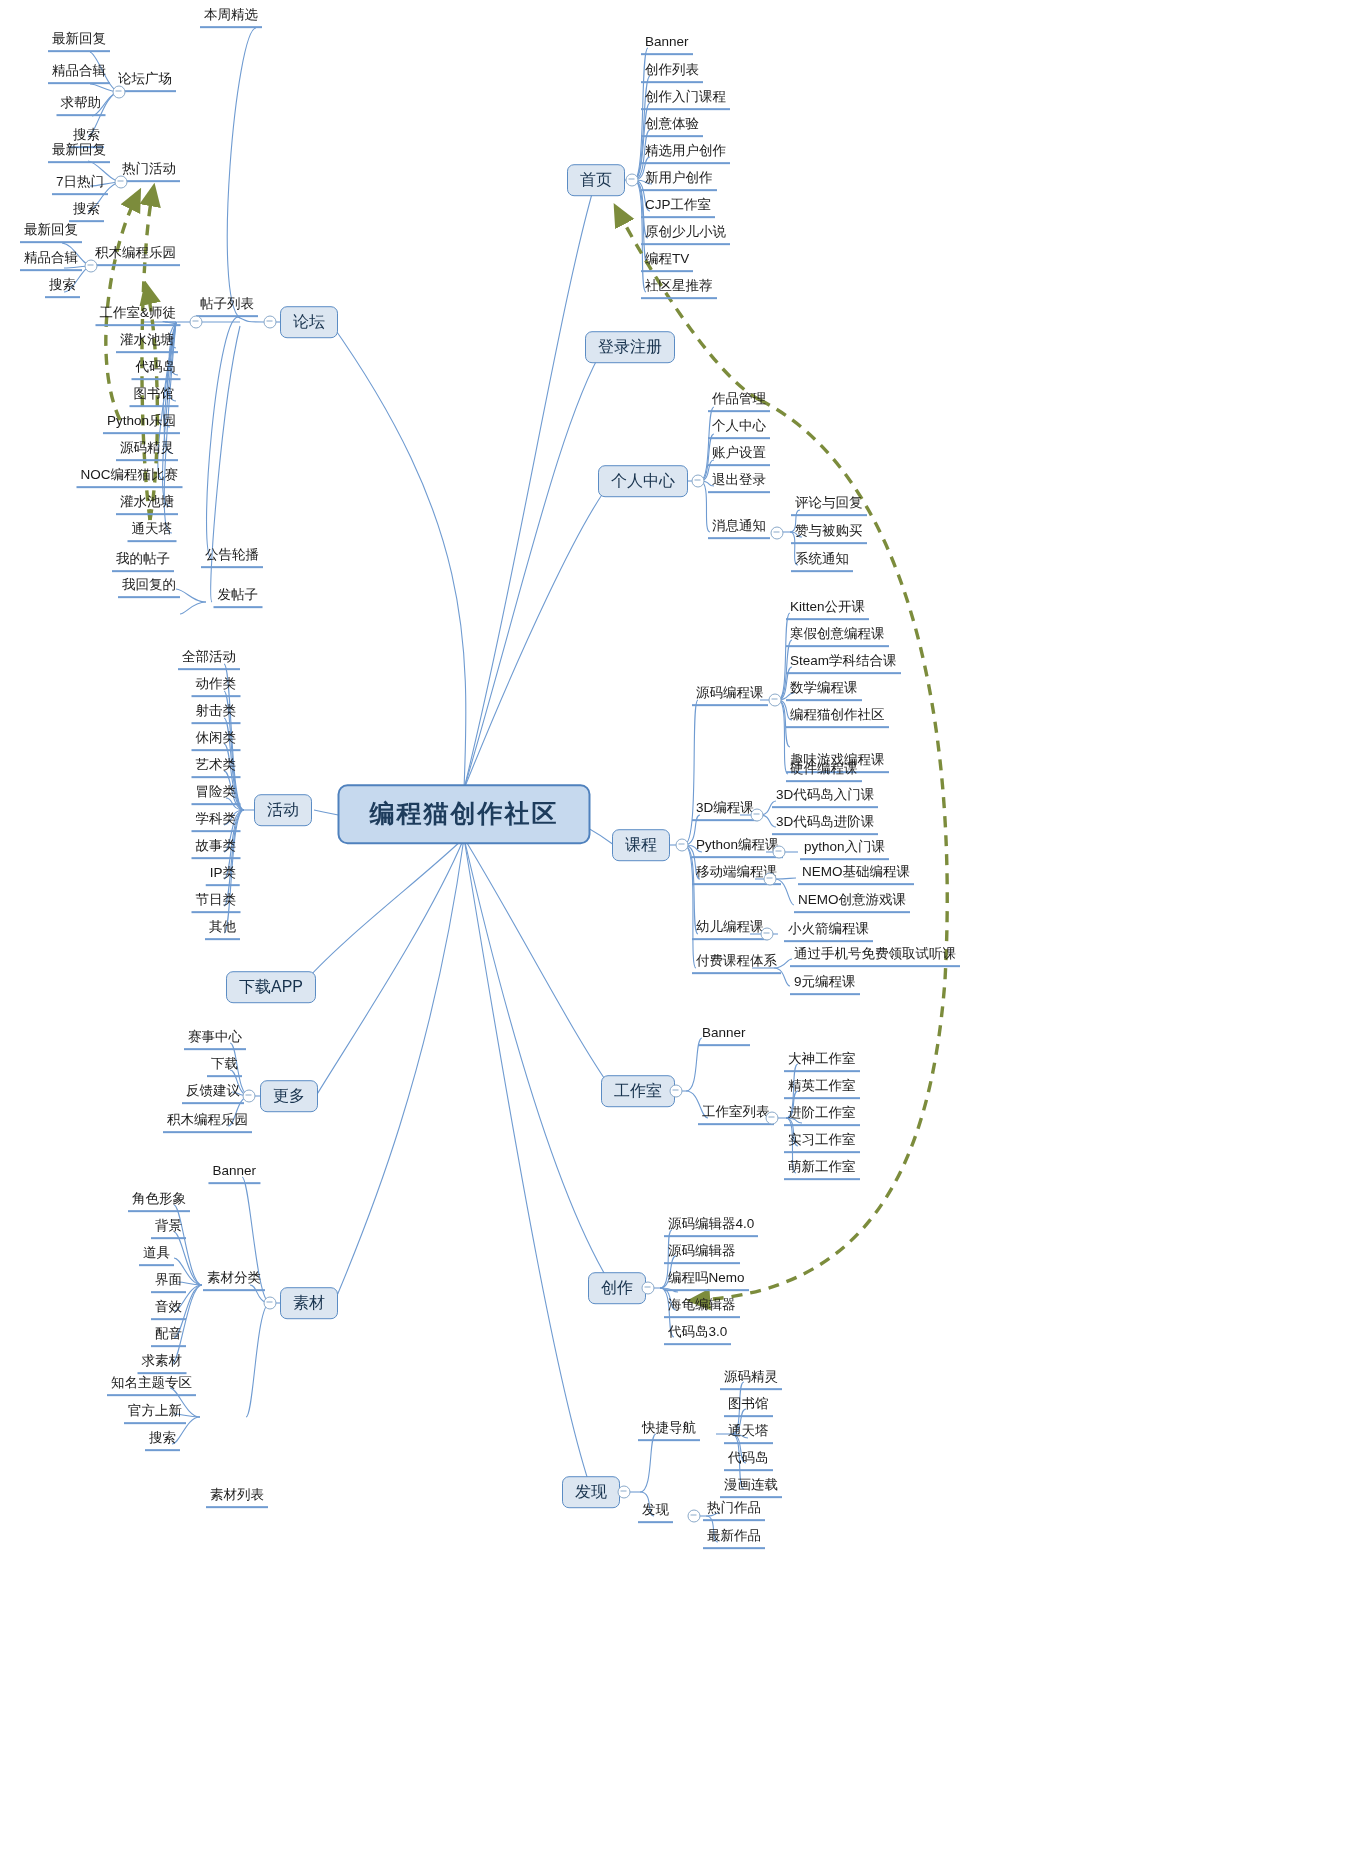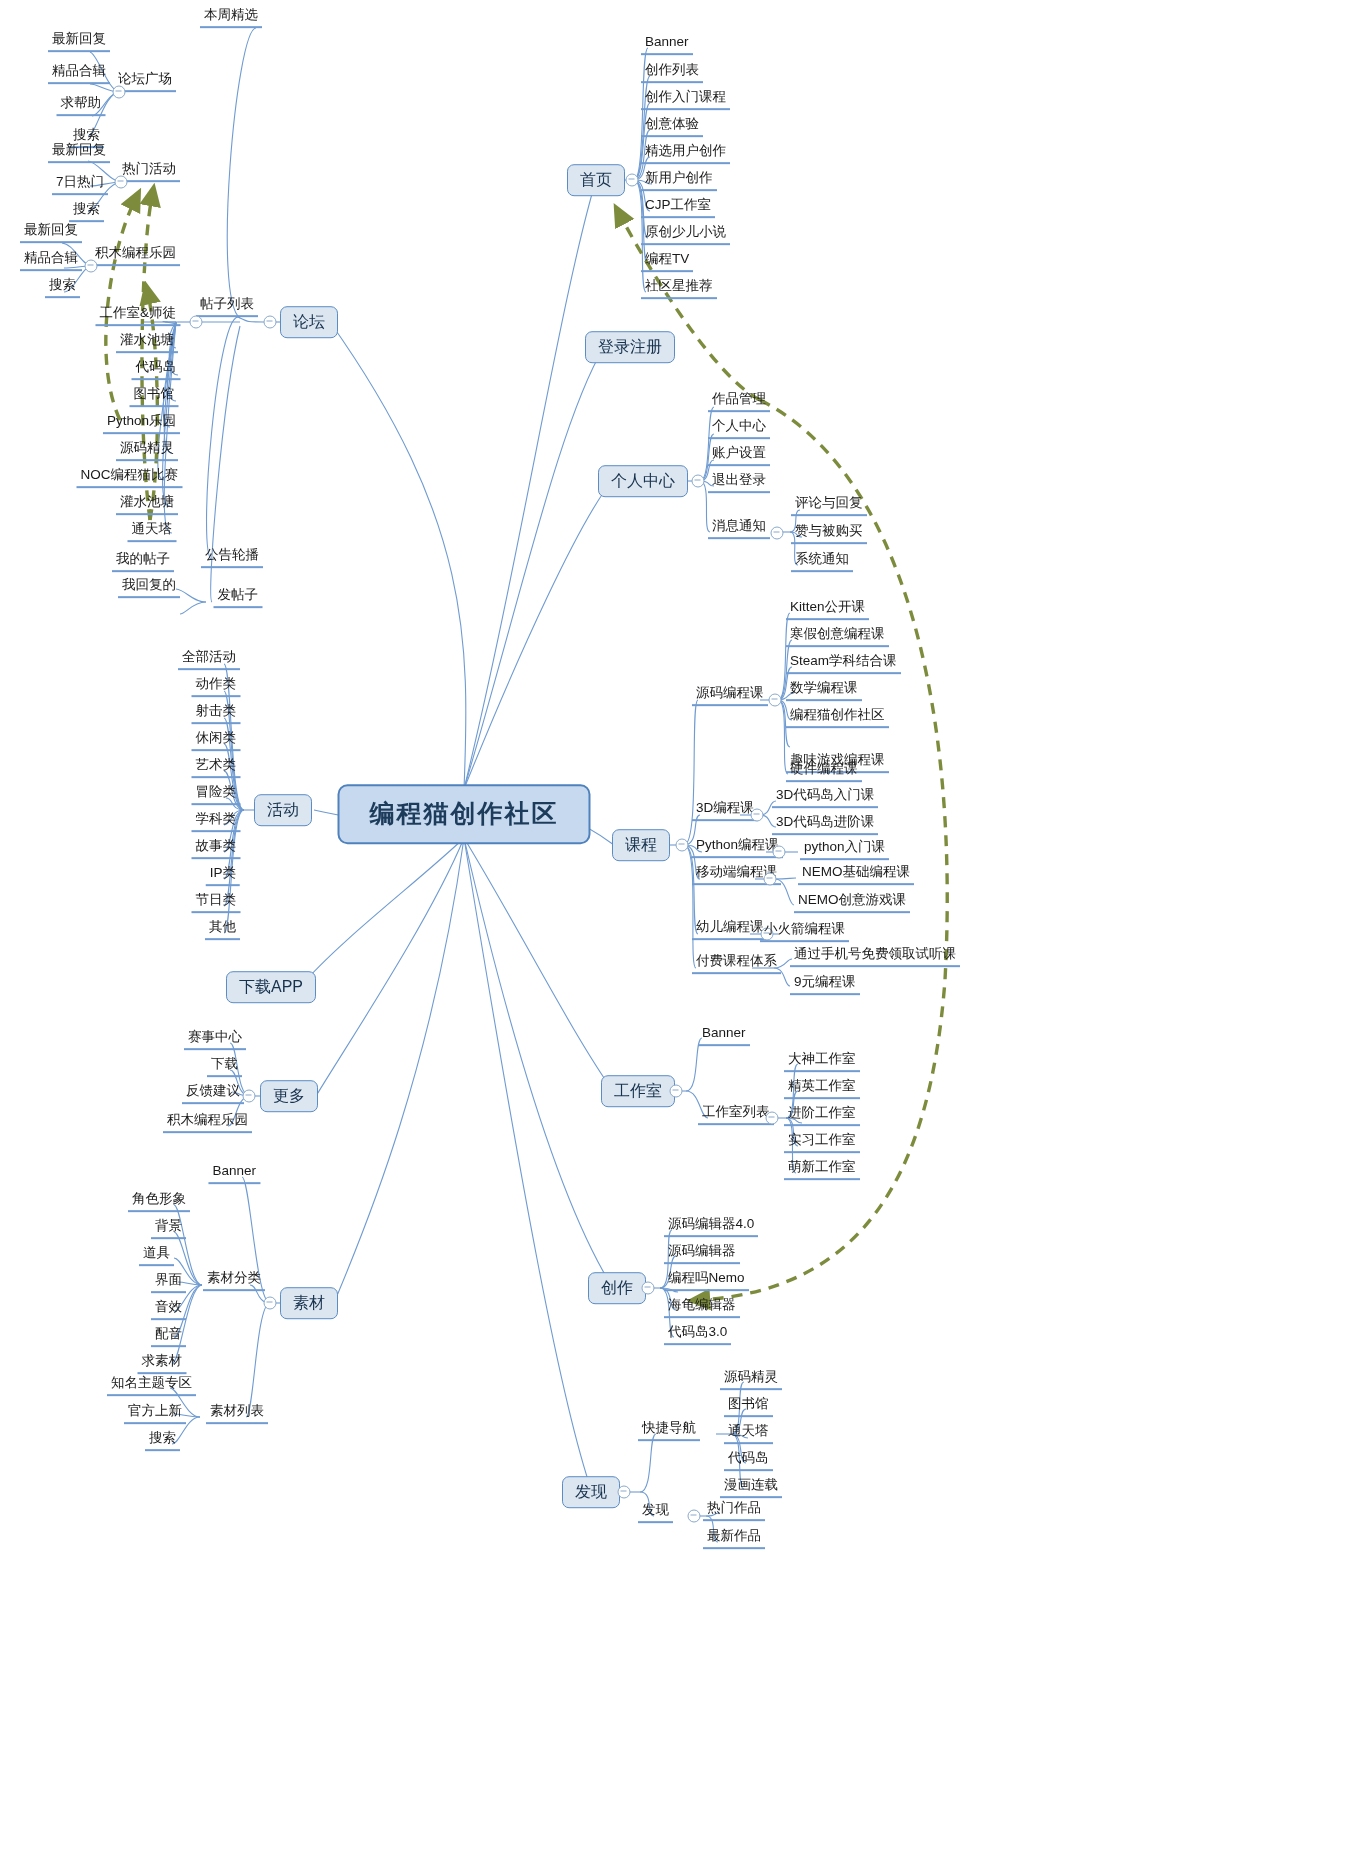--- a/index.html
+++ b/index.html
@@ -381,21 +381,21 @@
   <div class="handle" style="left:779px;top:852px"></div>
   <div class="node leaf la" style="left:800px;top:860px">python入门课</div>
 
   <div class="node leaf la" style="left:692px;top:885px">移动端编程课</div>
   <div class="handle" style="left:770px;top:879px"></div>
   <div class="node leaf la" style="left:798px;top:885px">NEMO基础编程课</div>
   <div class="node leaf la" style="left:794px;top:913px">NEMO创意游戏课</div>
 
   <div class="node leaf la" style="left:692px;top:940px">幼儿编程课</div>
   <div class="handle" style="left:767px;top:934px"></div>
-  <div class="node leaf la" style="left:760px;top:942px">小火箭编程课</div>
+  <div class="node leaf la" style="left:784px;top:942px">小火箭编程课</div>
 
   <div class="node leaf la" style="left:692px;top:974px">付费课程体系</div>
   <div class="node leaf la" style="left:790px;top:967px">通过手机号免费领取试听课</div>
   <div class="node leaf la" style="left:790px;top:995px">9元编程课</div>
 
   <div class="node box" style="left:283px;top:810px">活动</div>
   <div class="node leaf" style="left:240px;top:670px">全部活动</div>
   <div class="node leaf" style="left:240px;top:697px">动作类</div>
   <div class="node leaf" style="left:240px;top:724px">射击类</div>
   <div class="node leaf" style="left:240px;top:751px">休闲类</div>
@@ -432,21 +432,21 @@
   <div class="node leaf la" style="left:664px;top:1237px">源码编辑器4.0</div>
   <div class="node leaf la" style="left:664px;top:1264px">源码编辑器</div>
   <div class="node leaf la" style="left:664px;top:1291px">编程吗Nemo</div>
   <div class="node leaf la" style="left:664px;top:1318px">海龟编辑器</div>
   <div class="node leaf la" style="left:664px;top:1345px">代码岛3.0</div>
 
   <div class="node box" style="left:309px;top:1303px">素材</div>
   <div class="handle" style="left:270px;top:1303px"></div>
   <div class="node leaf" style="left:260px;top:1184px">Banner</div>
   <div class="node leaf" style="left:265px;top:1291px">素材分类</div>
-  <div class="node leaf" style="left:268px;top:1424px">素材列表</div>
+  <div class="node leaf" style="left:268px;top:1508px">素材列表</div>
   <div class="node leaf" style="left:190px;top:1212px">角色形象</div>
   <div class="node leaf" style="left:186px;top:1239px">背景</div>
   <div class="node leaf" style="left:174px;top:1266px">道具</div>
   <div class="node leaf" style="left:186px;top:1293px">界面</div>
   <div class="node leaf" style="left:186px;top:1320px">音效</div>
   <div class="node leaf" style="left:186px;top:1347px">配音</div>
   <div class="node leaf" style="left:186px;top:1374px">求素材</div>
   <div class="node leaf" style="left:196px;top:1396px">知名主题专区</div>
   <div class="node leaf" style="left:186px;top:1424px">官方上新</div>
   <div class="node leaf" style="left:180px;top:1451px">搜索</div>

